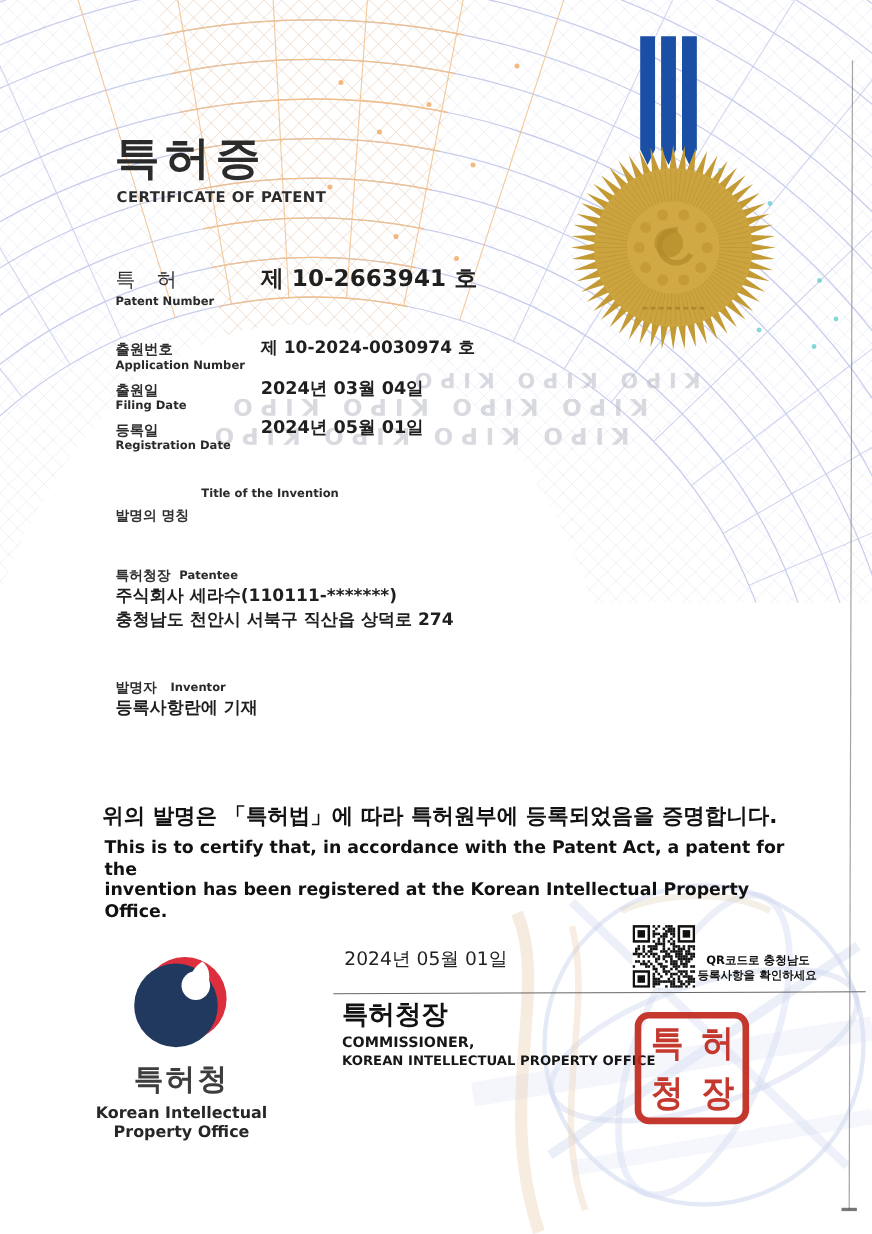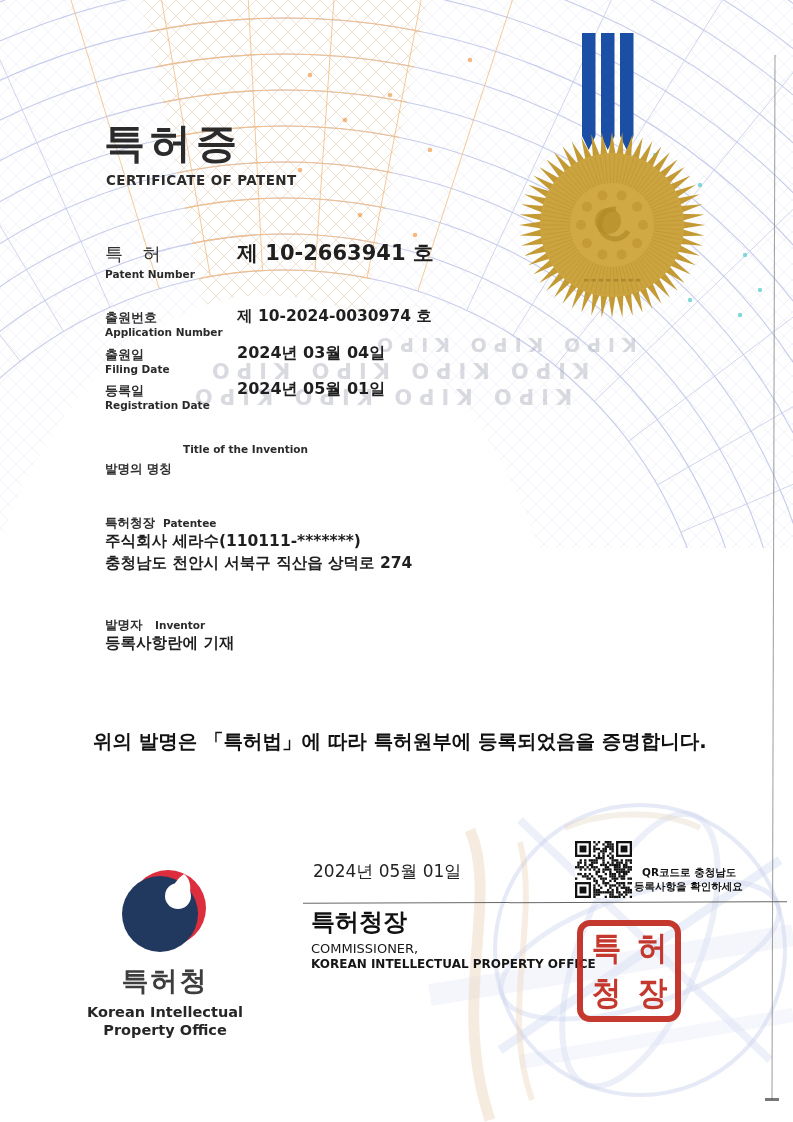--- a/index.html
+++ b/index.html
@@ -14,21 +14,21 @@
   .sub{font-size:10.5px;font-weight:600;color:#2a2a2a;}
   .lab{font-size:13px;font-weight:700;color:#2e2e2e;}
   .val-big{left:237px;top:239px;font-size:21px;font-weight:700;}
   .val{font-size:15.5px;font-weight:700;}
   .inline-sub{font-size:10.5px;font-weight:600;color:#2a2a2a;text-align:right;}
   .stmt-ko{left:93px;top:728px;font-size:19.5px;font-weight:700;color:#111;}
   .stmt-en{left:95px;top:760px;font-size:15.8px;font-weight:700;color:#111;line-height:19.5px;white-space:normal;width:640px;}
   .date{left:313px;top:860px;font-size:17px;font-weight:500;color:#222;}
   .rule{left:303px;top:902px;width:484px;height:1.4px;background:#666;transform:rotate(-.2deg);}
   .comm-ko{left:311px;top:906px;font-size:24px;font-weight:700;color:#111;}
-  .comm-en1{left:311px;top:941px;font-size:13px;font-weight:400;color:#161616;}
+  .comm-en1{left:311px;top:941px;font-size:13px;font-weight:700;color:#161616;}
   .comm-en2{left:311px;top:957px;font-size:12px;font-weight:700;color:#161616;}
   .qrcap1{left:642px;top:866px;font-size:10.5px;font-weight:700;color:#111;}
   .qrcap2{left:634px;top:880px;font-size:10.5px;font-weight:700;color:#111;}
   #qr{position:absolute;left:575px;top:841px;z-index:3;background:#fff;}
   .sealbox{position:absolute;left:577px;top:920px;width:92px;height:90px;z-index:4;
            border:6.5px solid #c0281c;border-radius:13px;opacity:.92;
            display:grid;grid-template-columns:1fr 1fr;grid-template-rows:1fr 1fr;
            align-items:center;justify-items:center;background:transparent;}
   .sealbox span{color:#c0281c;font-size:29px;font-weight:800;transform:scale(1.02,1.14);line-height:1;}
   .org-ko{left:108px;top:963px;width:114px;text-align:center;font-size:27px;font-weight:700;letter-spacing:2px;color:#3d3d3d;}
@@ -362,20 +362,24 @@
   <div class="abs z lab" style="left:105px;top:515px;font-weight:600;font-size:12.5px;">특허청장</div>
   <div class="abs z inline-sub" style="left:163px;top:517px;">Patentee</div>
   <div class="abs z val" style="left:105px;top:531px;">주식회사 세라수(110111-*******)</div>
   <div class="abs z val" style="left:105px;top:553px;">충청남도 천안시 서북구 직산읍 상덕로 274</div>
 
   <div class="abs z lab" style="left:105px;top:617px;font-weight:600;font-size:12.5px;">발명자</div>
   <div class="abs z inline-sub" style="left:155px;top:619px;">Inventor</div>
   <div class="abs z val" style="left:105px;top:633px;">등록사항란에 기재</div>
 
   <div class="abs z stmt-ko">위의 발명은 「특허법」에 따라 특허원부에 등록되었음을 증명합니다.</div>
+  <div class="abs z stmt-en">
+    <span>This is to certify that, in accordance with the Patent Act, a patent for the</span><br>
+    <span>invention has been registered at the Korean Intellectual Property Office.</span>
+  </div>
 
   <div class="abs z date">2024년 05월 01일</div>
   <svg id="qr" width="57" height="57">
       <rect x="18.24" y="0" width="2.3299999999999996" height="2.3299999999999996" fill="#111"></rect>
       <rect x="22.799999999999997" y="0" width="2.3299999999999996" height="2.3299999999999996" fill="#111"></rect>
       <rect x="29.639999999999997" y="0" width="2.3299999999999996" height="2.3299999999999996" fill="#111"></rect>
       <rect x="31.919999999999998" y="0" width="2.3299999999999996" height="2.3299999999999996" fill="#111"></rect>
       <rect x="34.199999999999996" y="0" width="2.3299999999999996" height="2.3299999999999996" fill="#111"></rect>
       <rect x="20.52" y="2.28" width="2.3299999999999996" height="2.3299999999999996" fill="#111"></rect>
       <rect x="27.36" y="2.28" width="2.3299999999999996" height="2.3299999999999996" fill="#111"></rect>

